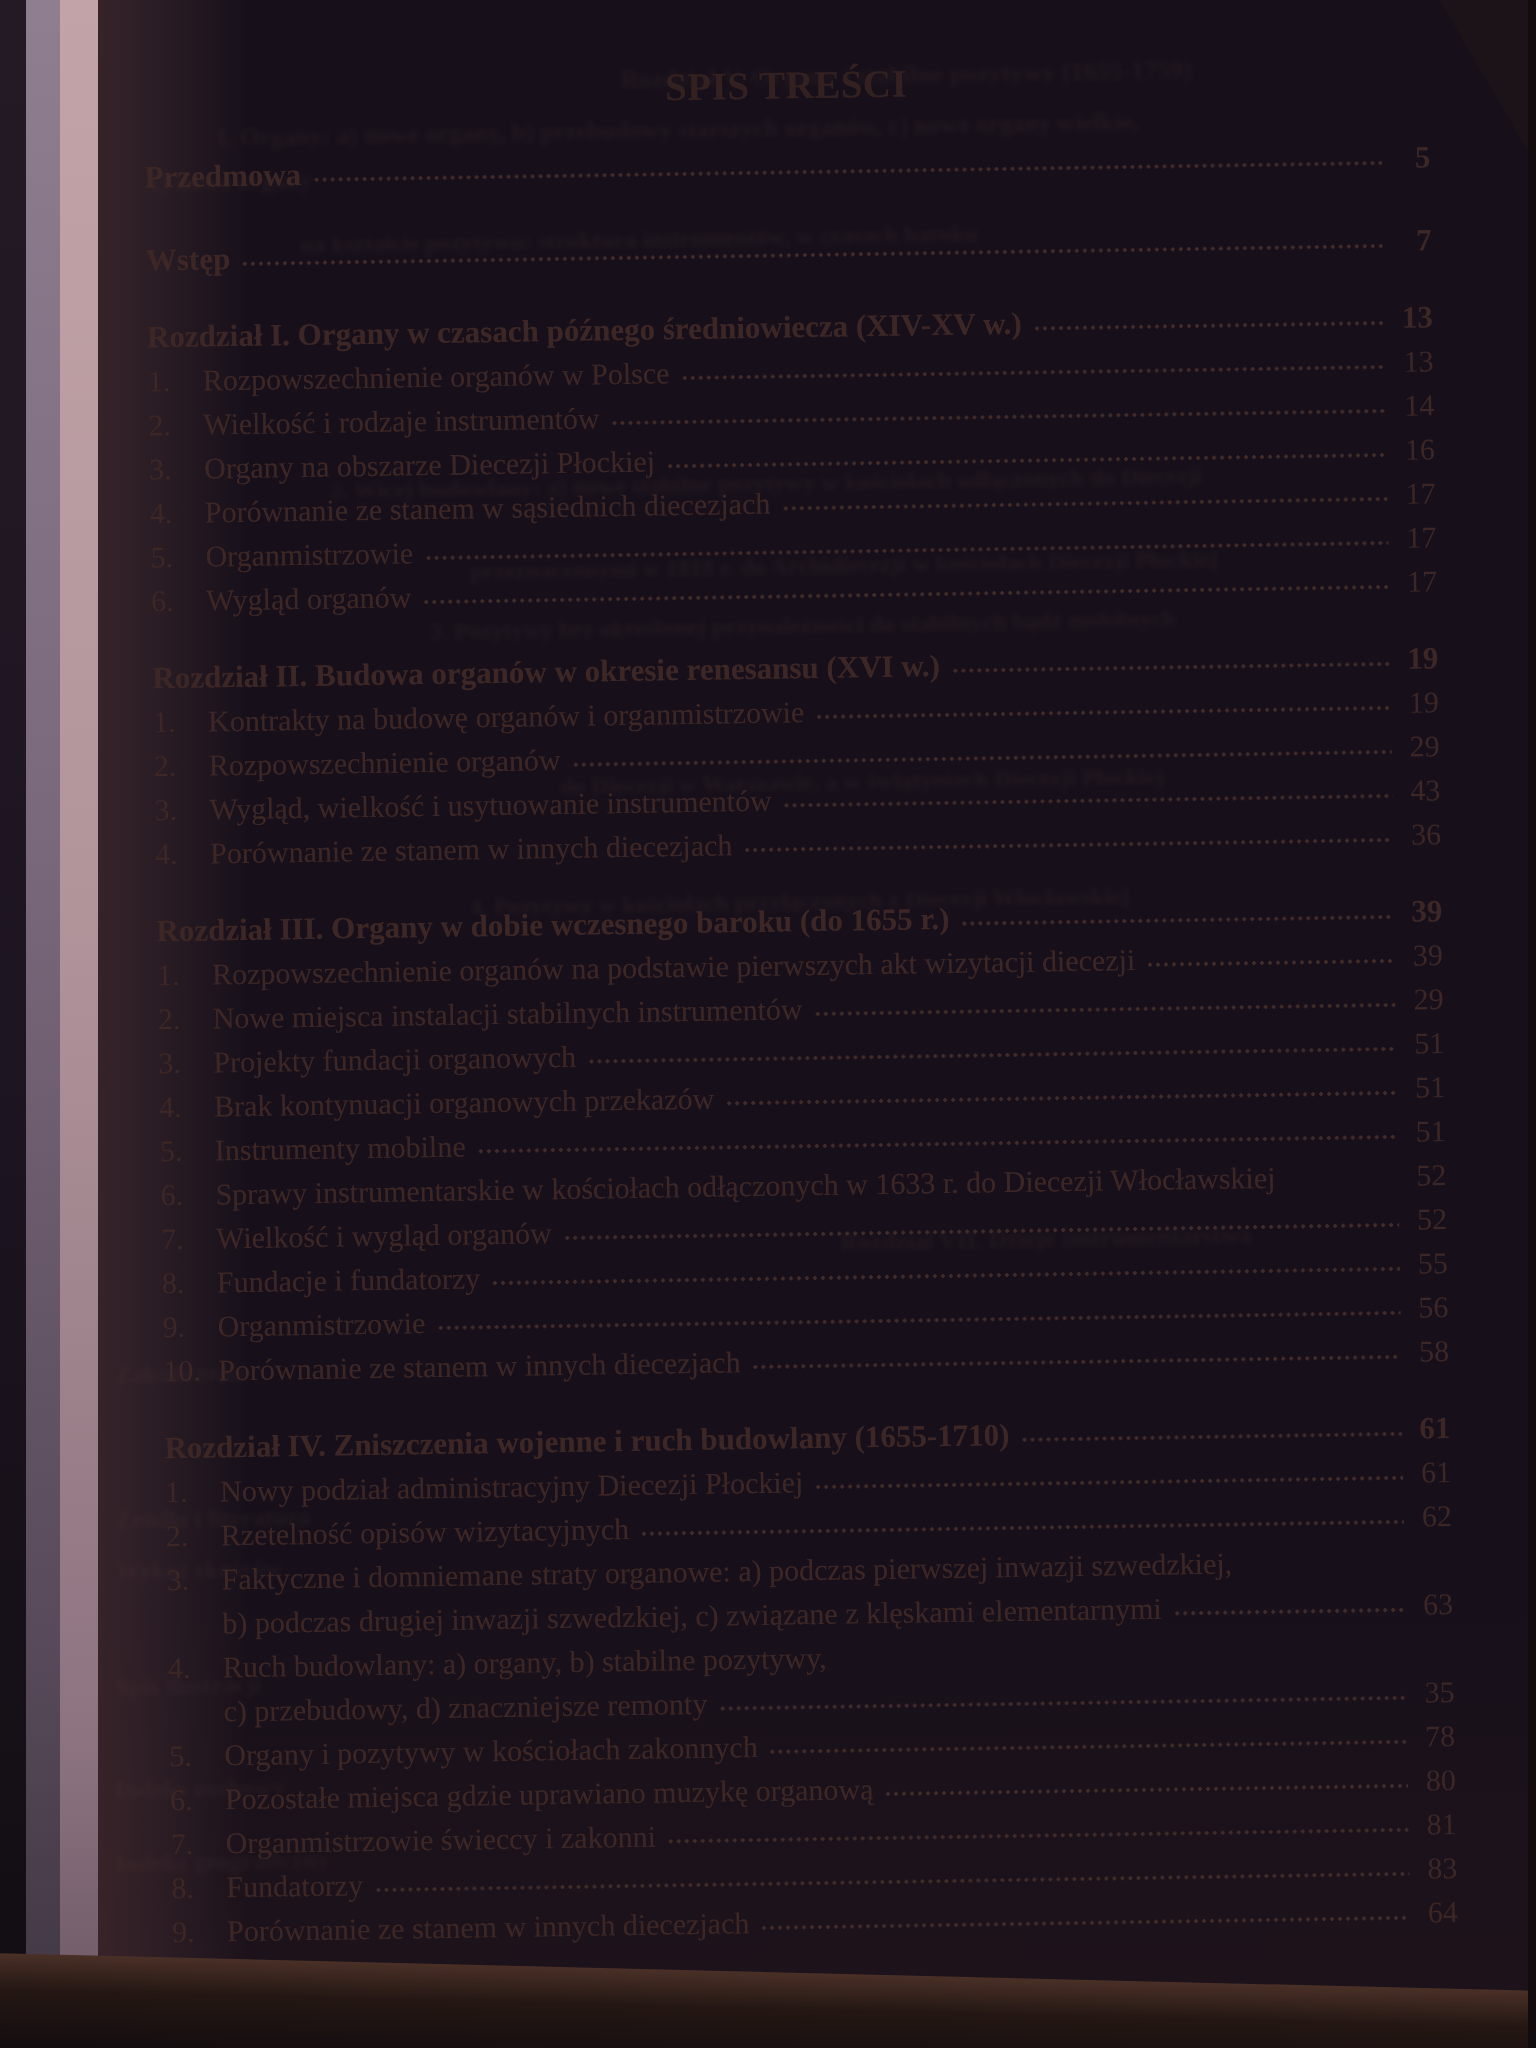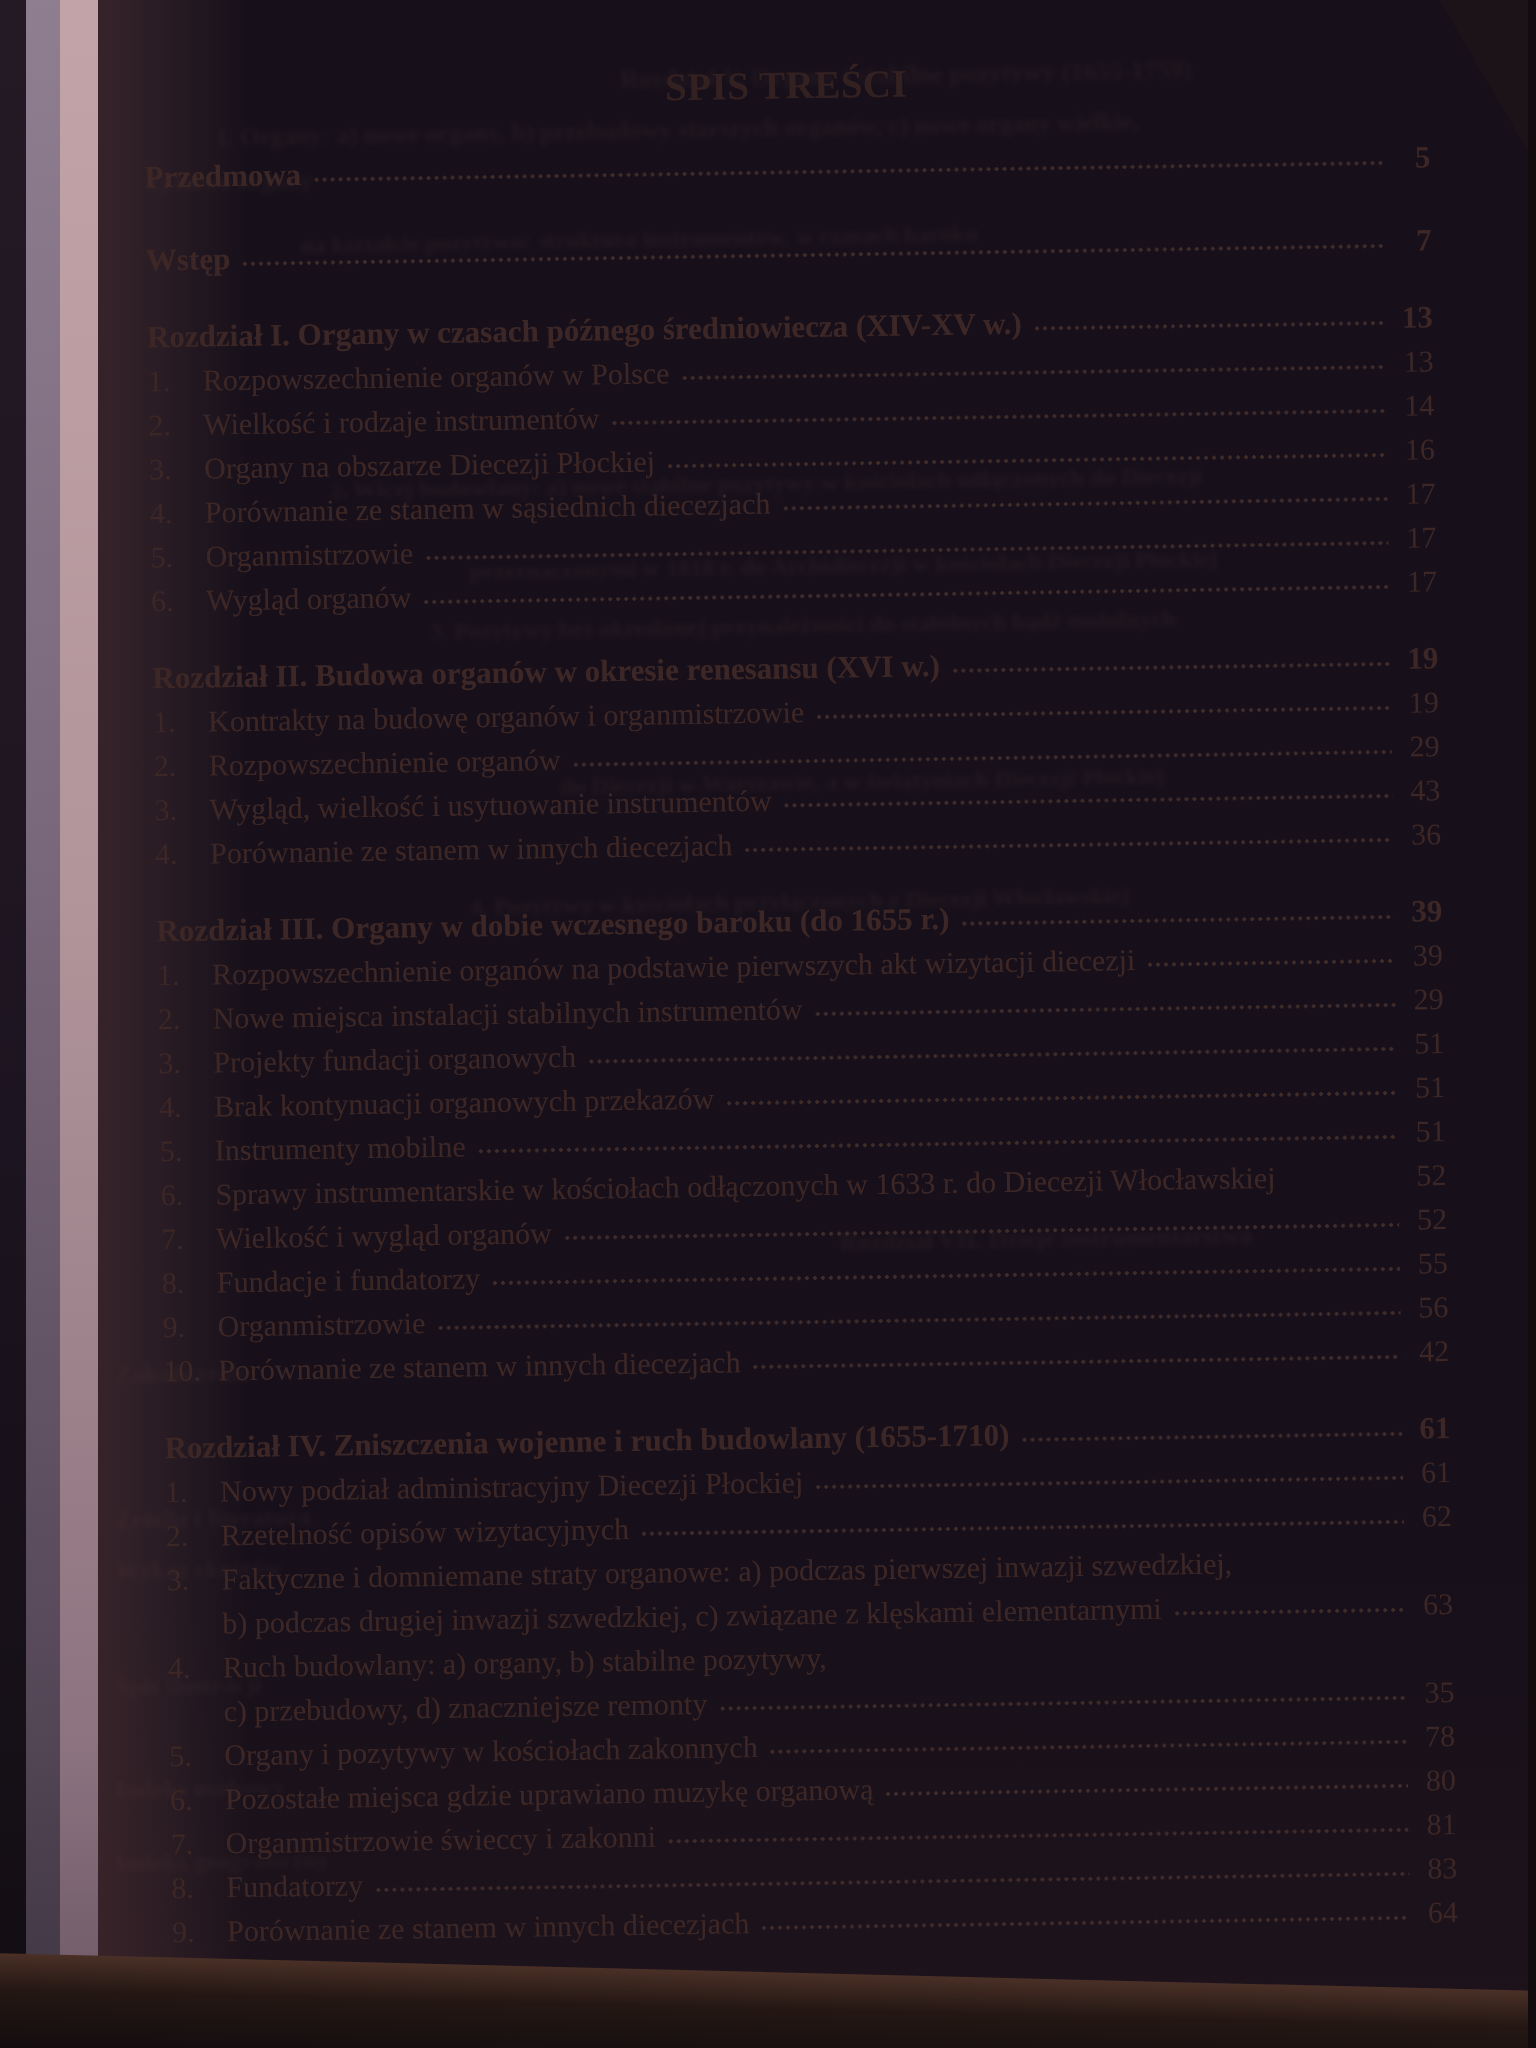--- a/index.html
+++ b/index.html
@@ -227,21 +227,21 @@
         <div class="row item">
           <span class="num">9.</span>
           <span class="lbl">Organmistrzowie</span>
           <span class="leader"></span>
           <span class="pg">56</span>
         </div>
         <div class="row item">
           <span class="num">10.</span>
           <span class="lbl">Porównanie ze stanem w innych diecezjach</span>
           <span class="leader"></span>
-          <span class="pg">42</span>
+          <span class="pg">58</span>
         </div>
         <div class="row chapter">
           <span class="lbl">Rozdział IV. Zniszczenia wojenne i ruch budowlany (1655-1710)</span>
           <span class="leader"></span>
           <span class="pg">61</span>
         </div>
         <div class="row item">
           <span class="num">1.</span>
           <span class="lbl">Nowy podział administracyjny Diecezji Płockiej</span>
           <span class="leader"></span>

